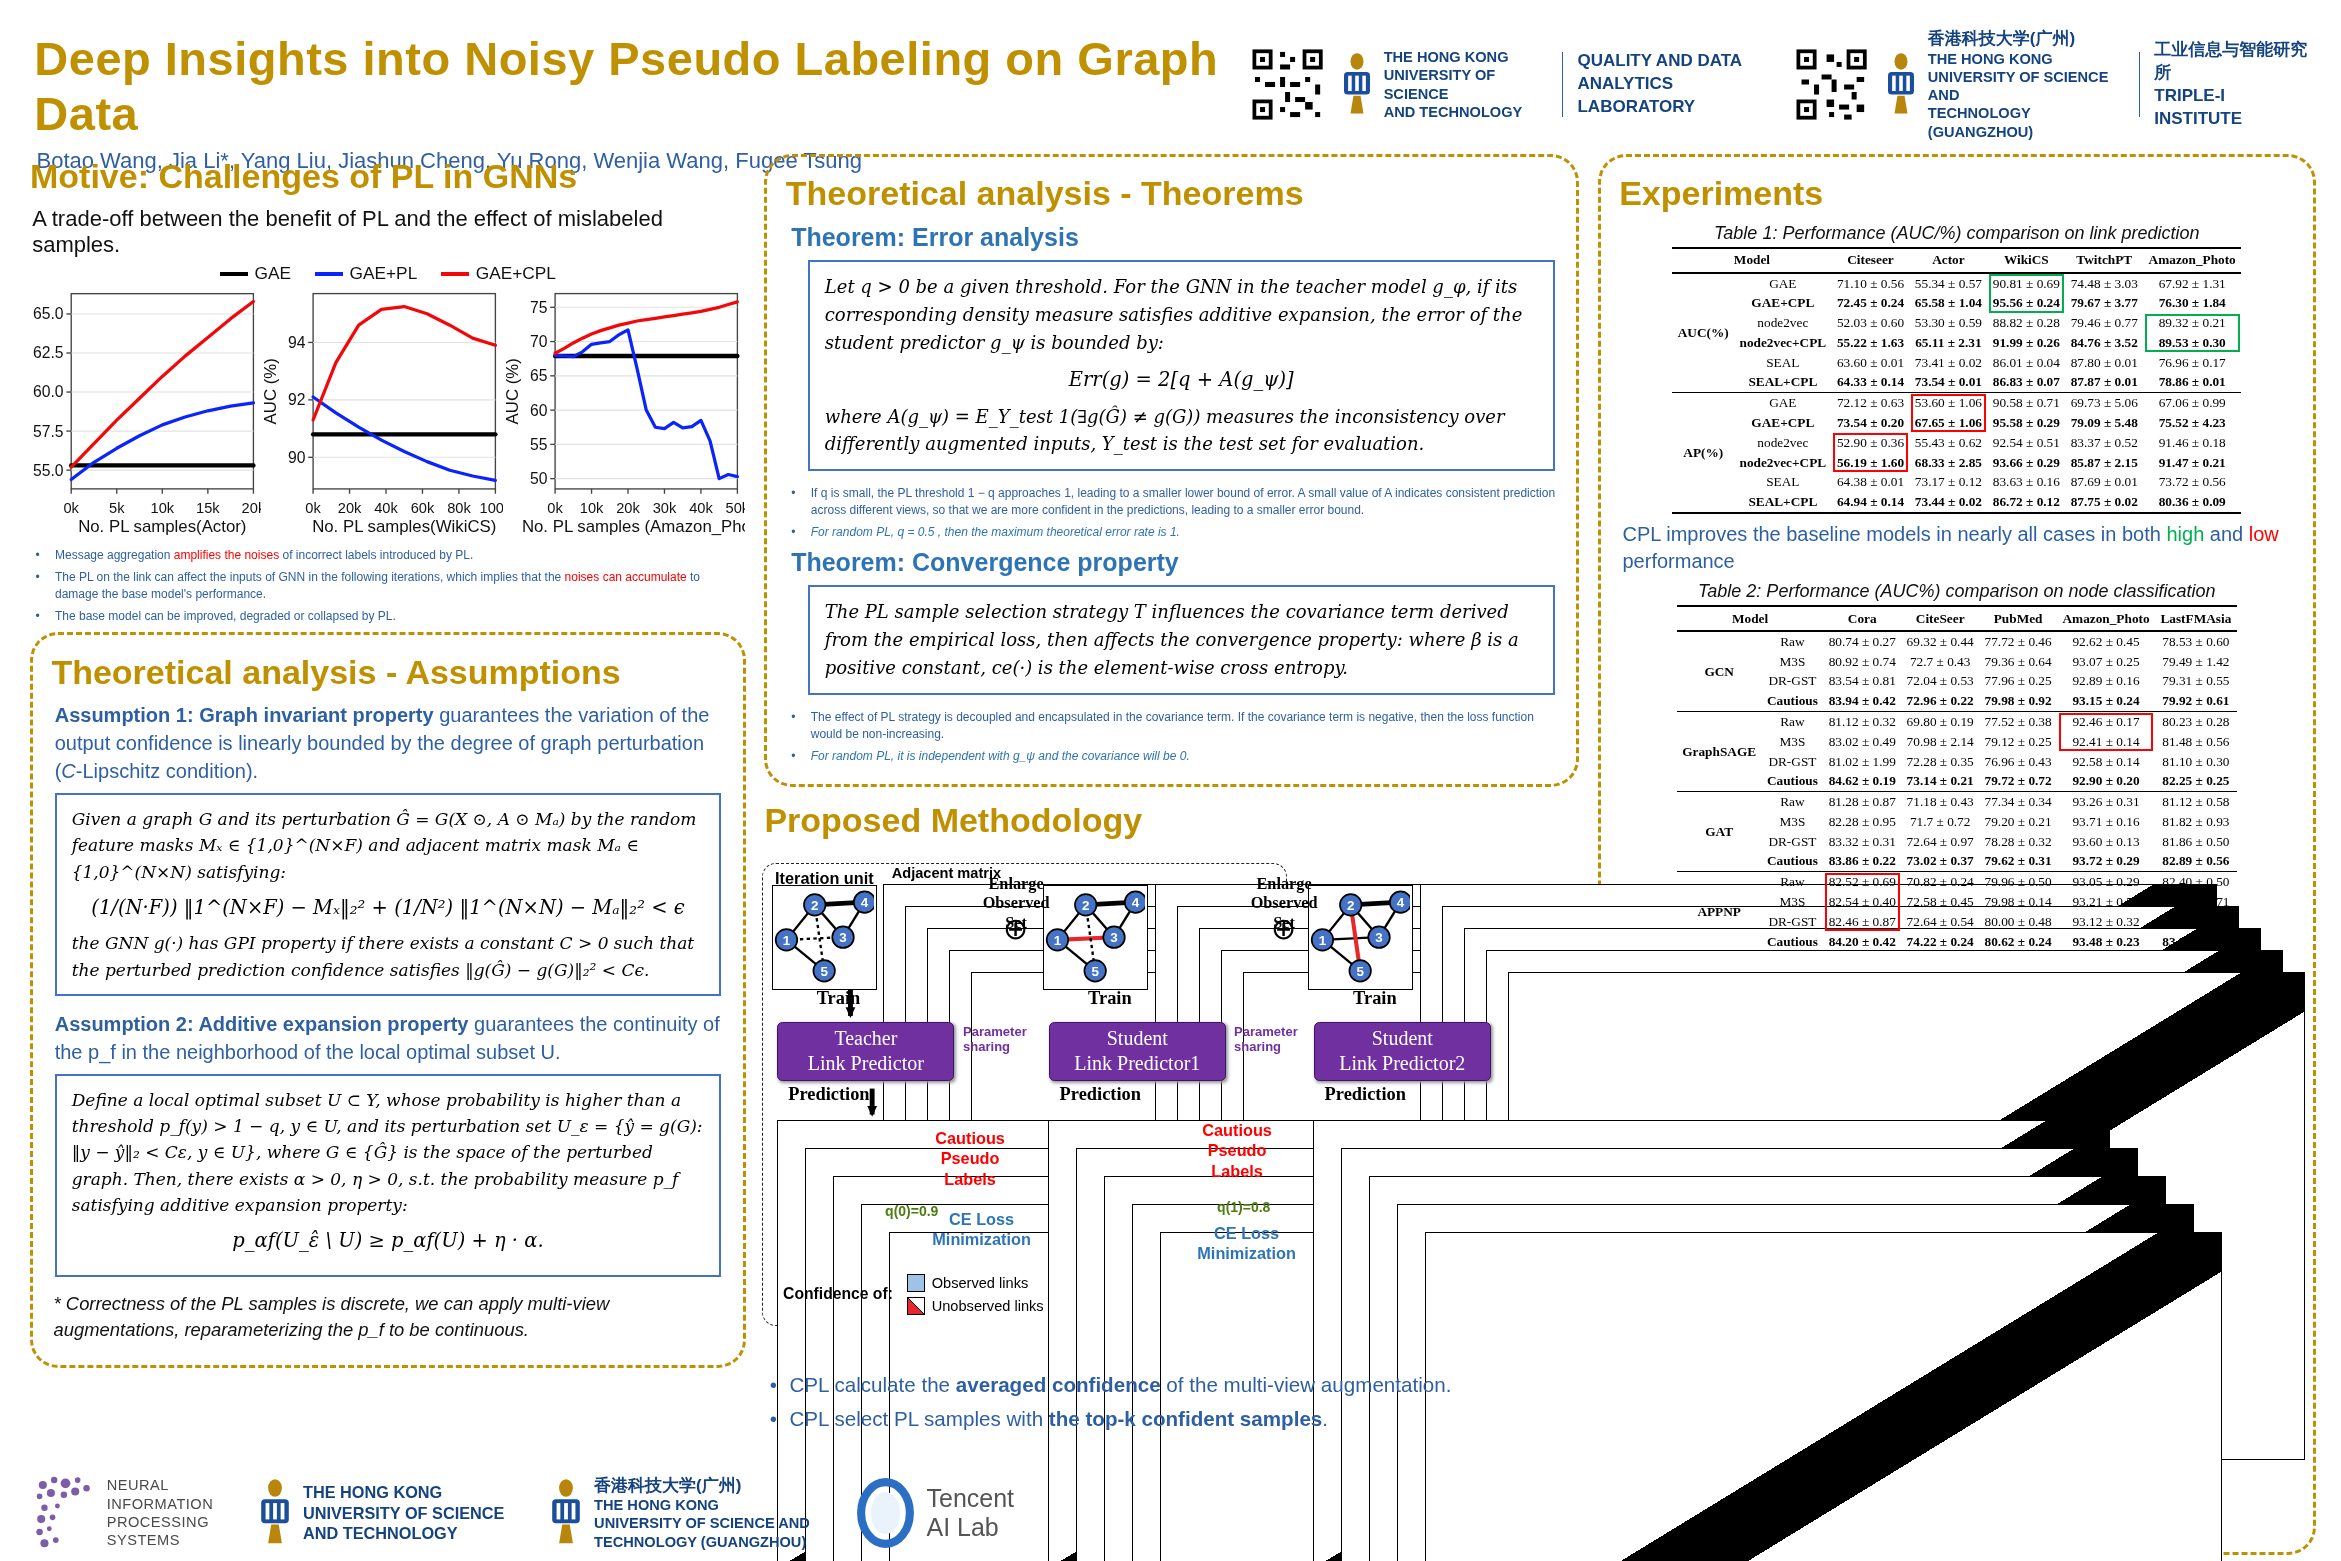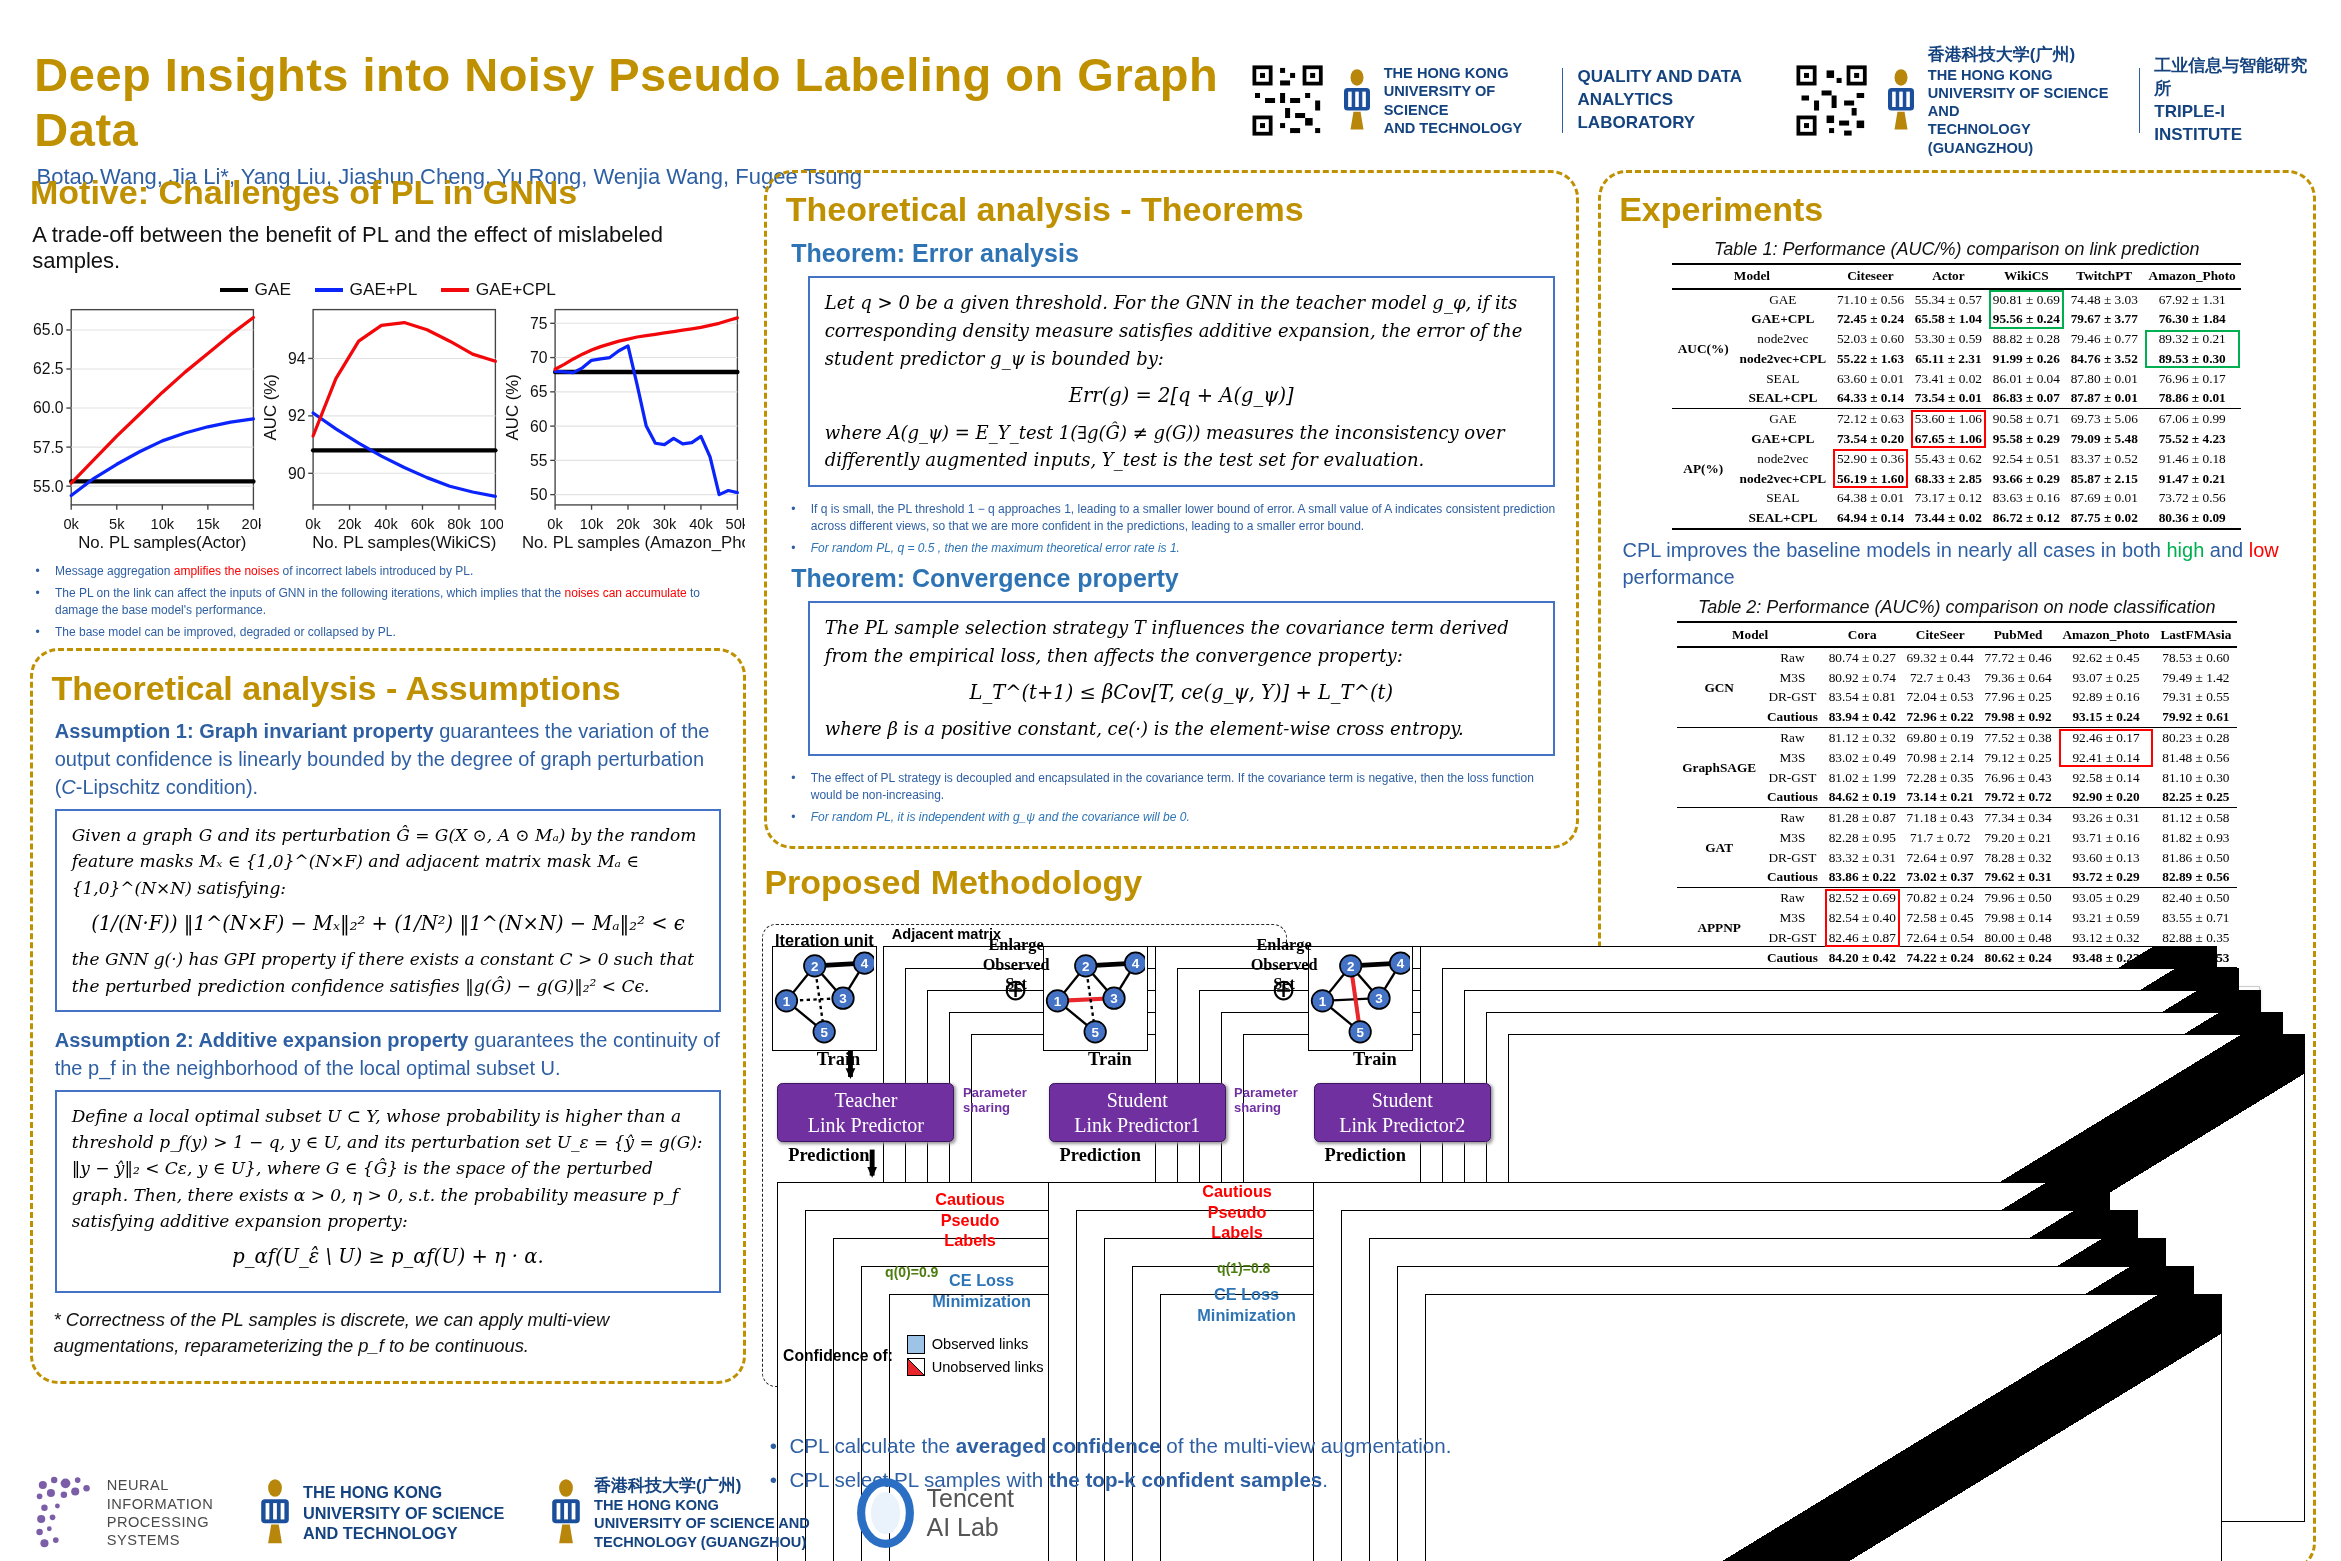--- a/index.html
+++ b/index.html
@@ -1,18 +1,18 @@
 <!DOCTYPE html>
 <html style="font-size:8.7px"><head>
 <meta charset="utf-8">
 <style>
   html,body{margin:0;padding:0;background:#fff;}
   body{width:2342px;height:1561px;position:relative;overflow:hidden;
        font-family:"Liberation Sans",sans-serif;color:#000;}
-  .poster{position:absolute;inset:0;padding:3px 30px;box-sizing:border-box;margin-top:36px;}
+  .poster{position:absolute;inset:0;padding:23px 30px;box-sizing:border-box;}
 
   
   .hdr{display:flex;justify-content:space-between;align-items:flex-start;height:122px;}
   .title{font-size:47px;font-weight:700;color:#BF9000;margin:7.6px 0 0 4.3px;letter-spacing:0.5px;}
   .authors{font-size:22px;color:#2E5FA3;margin:7.6px 0 0 6.5px;}
   .hdr-right{display:flex;align-items:center;gap:14px;margin-top:5.4px;}
   .uni-txt{color:#14437F;font-weight:700;font-size:14.6px;line-height:1.25;}
   .uni-txt .cn{font-size:17px;}
   .vdiv{width:1.6px;height:65px;background:#2E5FA3;}
   .labname{color:#14437F;font-weight:700;font-size:17px;line-height:1.35;}
@@ -373,21 +373,20 @@
           <span class="fx">Err(g) = 2[q + A(g_ψ)]</span>
           <span>where A(g_ψ) = E_Y_test 1(∃g(Ĝ) ≠ g(G)) measures the inconsistency over differently augmented inputs, Y_test is the test set for evaluation.</span>
         </div>
         <ul class="bl">
           <li><span>If q is small, the PL threshold 1 − q approaches 1, leading to a smaller lower bound of error. A small value of A indicates consistent prediction across different views, so that we are more confident in the predictions, leading to a smaller error bound.</span></li>
           <li><span class="c-blue2">For random PL, q = 0.5 , then the maximum theoretical error rate is 1.</span></li>
         </ul>
         <h3 class="thm">Theorem: Convergence property</h3>
         <div class="fbox" style="margin-left:22px;font-size:18px;">
           <span>The PL sample selection strategy T influences the covariance term derived from the empirical loss, then affects the convergence property:</span>
-          <span class="fx">L_T^(t+1) ≤ βCov[T, ce(g_ψ, Y)] + L_T^(t)</span>
           <span>where β is a positive constant, ce(·) is the element-wise cross entropy.</span>
         </div>
         <ul class="bl">
           <li><span>The effect of PL strategy is decoupled and encapsulated in the covariance term. If the covariance term is negative, then the loss function would be non-increasing.</span></li>
           <li><span class="c-blue2">For random PL, it is independent with g_ψ and the covariance will be 0.</span></li>
         </ul>
       </div>
 
       <h2 class="sec" style="margin-top:14px;">Proposed Methodology</h2>
 

